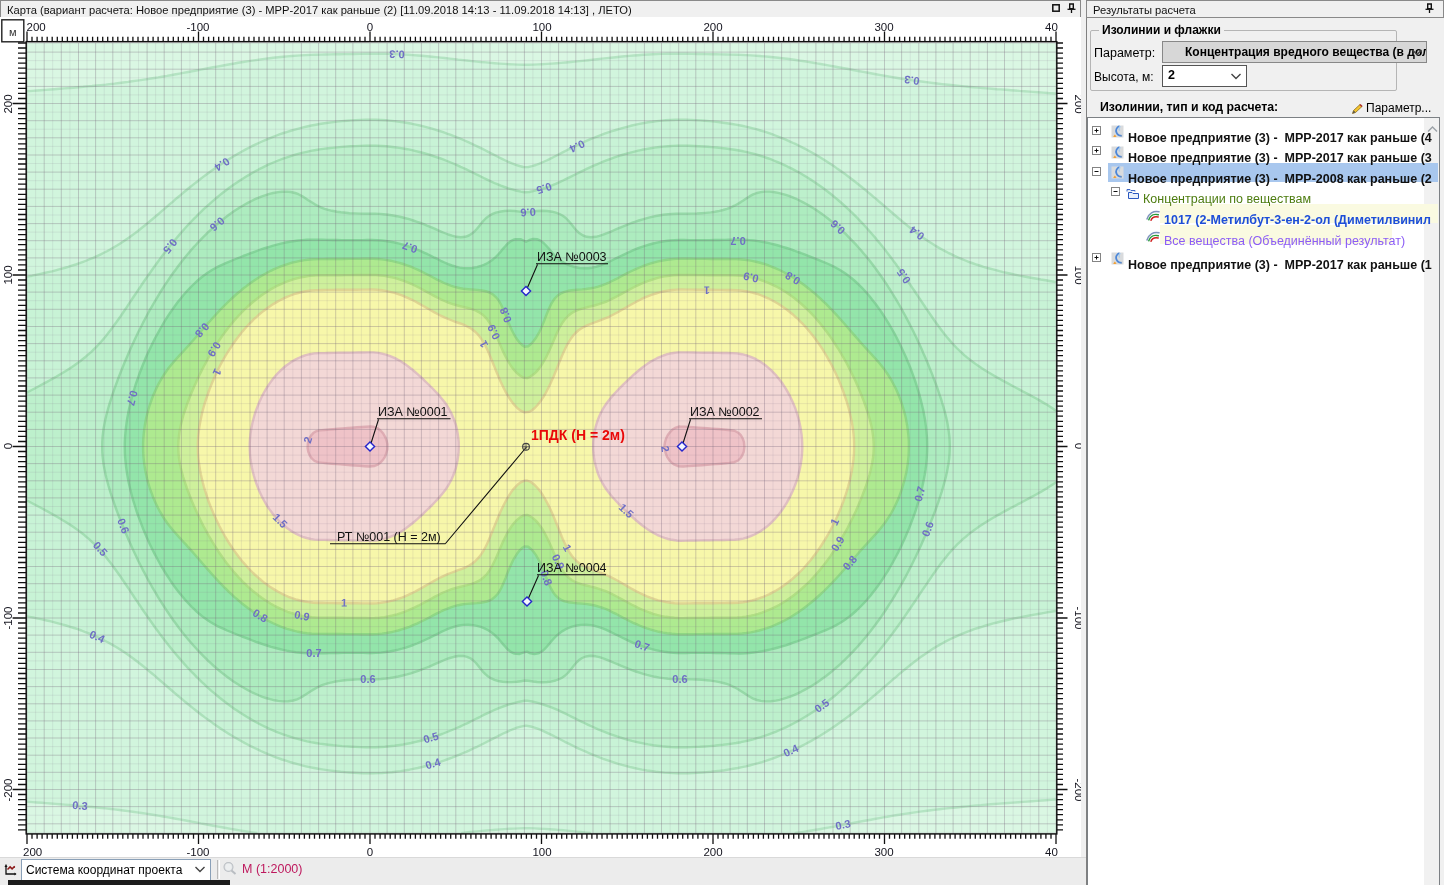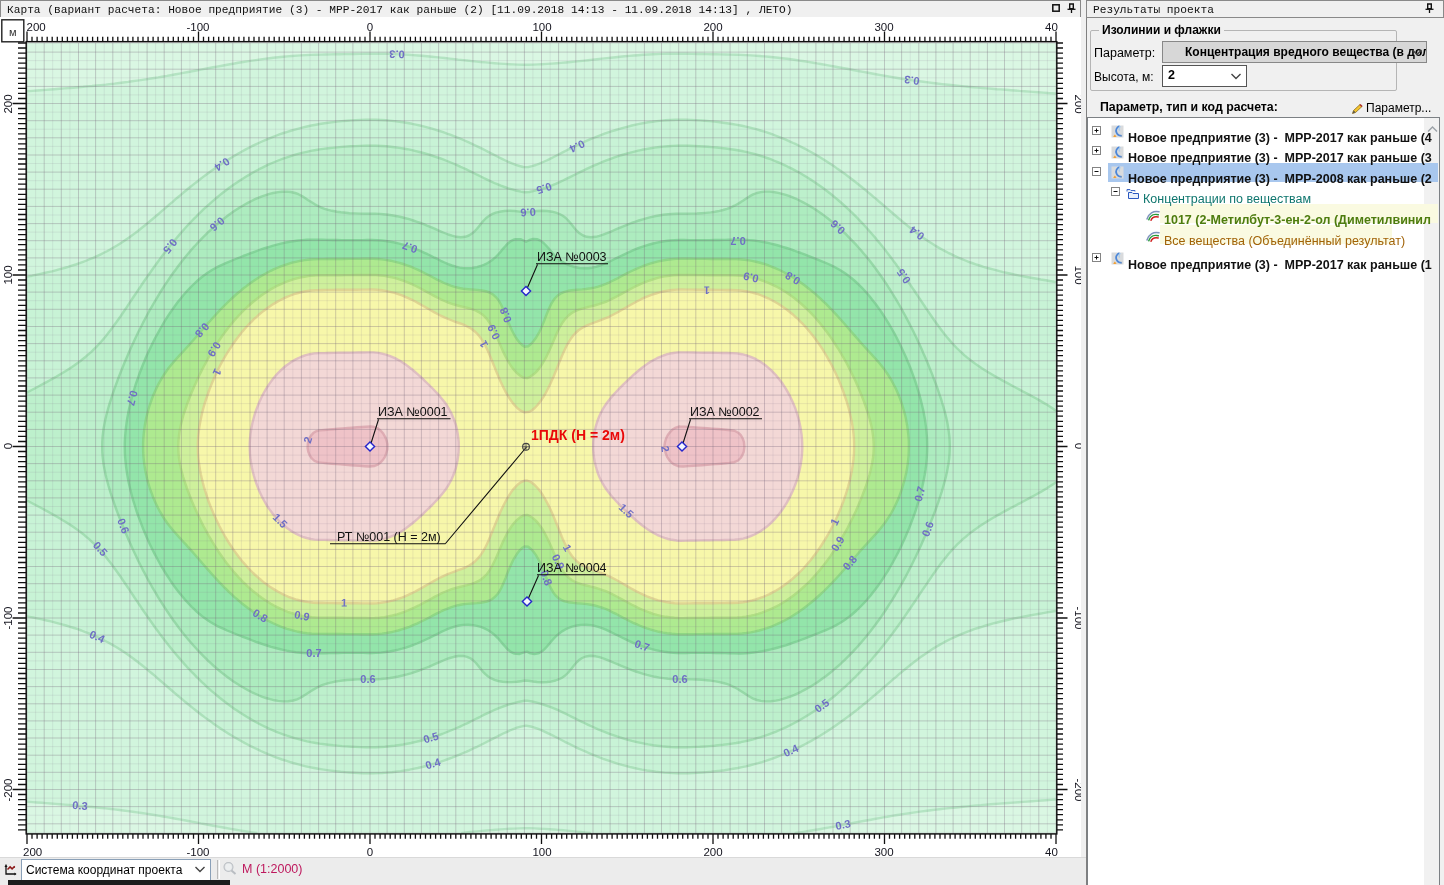--- a/index.html
+++ b/index.html
@@ -1,17 +1,17 @@
 <!DOCTYPE html>
 <html><head><meta charset="utf-8"><style>
 * { margin:0; padding:0; box-sizing:border-box; }
 html,body { width:1444px; height:885px; overflow:hidden; background:#f0f0f0;
   font-family:"Liberation Sans", sans-serif; }
 .titlebar { position:absolute; background:#f0f0f0; border:1px solid #898989; height:18px;
-  font-size:11.2px; color:#111; padding:3px 0 0 6px;font-family:Liberation Mono, monospace; }
+  font-size:11.2px; color:#111; padding:3px 0 0 6px; }
 .trow { position:absolute; font-size:12.5px; color:#111; white-space:pre;margin-top:8px; }
 .b { font-weight:bold; }
 .ic { line-height:0; }
 </style></head>
 <body>
 
 <div style="position:absolute;left:0;top:0;width:1081px;height:857px;background:#fff;border:1px solid #898989">
 </div>
 <div class="titlebar" style="left:0;top:0;width:1081px">Карта (вариант расчета: Новое предприятие (3) -  МРР-2017 как раньше (2) [11.09.2018 14:13 - 11.09.2018 14:13] , ЛЕТО)</div>
 <div class="ic" style="position:absolute;left:1052px;top:4px"><svg width="8" height="8" viewBox="0 0 8 8">
@@ -183,21 +183,21 @@
   <div style="position:absolute;left:222px;top:3px"><svg width="16" height="15" viewBox="0 0 16 15">
         <circle cx="6.5" cy="6" r="4.2" fill="none" stroke="#b9bdc2" stroke-width="1.6"></circle>
         <path d="M9.5 9.5l4 3.5" stroke="#b9bdc2" stroke-width="2"></path>
         <circle cx="6.5" cy="6" r="4.2" fill="#eef1f4" fill-opacity="0.5"></circle>
       </svg></div>
   <div style="position:absolute;left:242px;top:4px;font-size:12.5px;color:#be185d">М (1:2000)</div>
 </div>
 <div style="position:absolute;left:8px;top:880px;width:222px;height:5px;background:#1c1c1c"></div>
 
 <div style="position:absolute;left:1086px;top:0;width:358px;height:885px;background:#f0f0f0;border-left:1px solid #808080"></div>
-<div class="titlebar" style="left:1086px;top:0;width:358px">Результаты проекта</div>
+<div class="titlebar" style="left:1086px;top:0;width:358px">Результаты расчета</div>
 <div class="ic" style="position:absolute;left:1425px;top:3px"><svg width="9" height="10" viewBox="0 0 9 10">
       <g stroke="#111" fill="none">
         <path d="M2.7 1h3.6v4.6H2.7z" stroke-width="1.4"></path>
         <path d="M0.5 6.3h8" stroke-width="1.3"></path>
         <path d="M4.5 6.5V10" stroke-width="1.3"></path>
       </g>
     </svg></div>
 
 <fieldset style="position:absolute;left:1090px;top:23px;width:307px;height:68px;border:1px solid #b5b5b5;border-radius:2px">
   <legend style="font-size:12px;font-weight:bold;margin-left:8px;padding:0 3px">Изолинии и флажки</legend>
@@ -206,21 +206,21 @@
 <div style="position:absolute;left:1162px;top:41px;width:265px;height:22px;background:#d7d7d7;border:1px solid #888;font-size:12px;font-weight:bold;padding:3px 0 0 22px;white-space:pre;overflow:hidden">Концентрация вредного вещества (в дол</div>
 <div class="ic" style="position:absolute;left:1411px;top:49px"><svg width="12" height="7" viewBox="0 0 12 7">
       <path d="M1.5 1l4.5 4.5L10.5 1" fill="none" stroke="#444" stroke-width="1.4"></path>
     </svg></div>
 <div style="position:absolute;left:1094px;top:70px;font-size:12px">Высота, м:</div>
 <div style="position:absolute;left:1162px;top:65px;width:85px;height:22px;background:#fff;border:1.5px solid #555;font-size:12.5px;font-weight:bold;padding:2px 0 0 5px">2</div>
 <div class="ic" style="position:absolute;left:1230px;top:73px"><svg width="12" height="7" viewBox="0 0 12 7">
       <path d="M1.5 1l4.5 4.5L10.5 1" fill="none" stroke="#444" stroke-width="1.4"></path>
     </svg></div>
 
-<div style="position:absolute;left:1100px;top:100px;font-size:12.3px;font-weight:bold">Параметр, тип и код расчета:</div>
+<div style="position:absolute;left:1100px;top:100px;font-size:12.3px;font-weight:bold">Изолинии, тип и код расчета:</div>
 <div style="position:absolute;left:1351px;top:101px"><svg width="13" height="12" viewBox="0 0 13 12">
       <g>
         <path d="M1.5 10.5l1-3 6.5-6 2 2-6.5 6z" fill="#f4c430" stroke="#8a6d1a" stroke-width="0.8"></path>
         <path d="M9 1.5l2 2" stroke="#b03030" stroke-width="1.6"></path>
         <path d="M1.5 10.5l1.2-3.1 1.9 1.9z" fill="#555"></path>
       </g>
     </svg></div>
 <div style="position:absolute;left:1366px;top:101px;font-size:12px">Параметр...</div>
 
 <div style="position:absolute;left:1087px;top:117px;width:353px;height:768px;background:#fff;border:1px solid #7c8084;border-bottom:none"></div>
@@ -268,37 +268,37 @@
     </svg></div>
 <div class="trow b" style="left:1128px;top:163.7px">Новое предприятие (3) -  МРР-2008 как раньше (2</div>
 <svg style="position:absolute;left:1111px;top:187.3px" width="9" height="9" viewBox="0 0 9 9">
     <rect x="0.5" y="0.5" width="8" height="8" fill="#fff" stroke="#848484"></rect>
     <path d="M2.5 4.5h4" stroke="#111" stroke-width="1"></path>
   </svg>
 <div style="position:absolute;left:1126px;top:185.8px"><svg width="14" height="12" viewBox="0 0 14 12">
       <path d="M1 3.5V1.5h3l1 1h4v1" fill="#dce8f8" stroke="#2a58c0" stroke-width="0.9"></path>
       <path d="M2.5 4.5h3.5l1 1h5.5v5h-10z" fill="#e8f0fc" stroke="#2a58c0" stroke-width="1"></path>
     </svg></div>
-<div class="trow" style="left:1143px;top:184.3px;color:#0f766e">Концентрации по веществам</div>
+<div class="trow" style="left:1143px;top:184.3px;color:#4d7c0f">Концентрации по веществам</div>
 <div style="position:absolute;left:1146px;top:206.9px"><svg width="14" height="13" viewBox="0 0 14 13">
       <g fill="none" stroke-linecap="round">
         <path d="M1 11C2.5 5.5 7.5 2.5 13 3.8" stroke="#7f93bd" stroke-width="1.5"></path>
         <path d="M2.8 11.7C4.2 7.6 8 5.6 12.3 6.7" stroke="#2a9a3a" stroke-width="1.5"></path>
         <path d="M5 12.2c1-2.6 3.6-4.1 7.2-3.3" stroke="#d02020" stroke-width="1.5"></path>
       </g>
     </svg></div>
-<div class="trow b" style="left:1164px;top:204.9px;color:#4d7c0f">1017 (2-Метилбут-3-ен-2-ол (Диметилвинил</div>
+<div class="trow b" style="left:1164px;top:204.9px;color:#1d4ed8">1017 (2-Метилбут-3-ен-2-ол (Диметилвинил</div>
 <div style="position:absolute;left:1146px;top:227.5px"><svg width="14" height="13" viewBox="0 0 14 13">
       <g fill="none" stroke-linecap="round">
         <path d="M1 11C2.5 5.5 7.5 2.5 13 3.8" stroke="#7f93bd" stroke-width="1.5"></path>
         <path d="M2.8 11.7C4.2 7.6 8 5.6 12.3 6.7" stroke="#2a9a3a" stroke-width="1.5"></path>
         <path d="M5 12.2c1-2.6 3.6-4.1 7.2-3.3" stroke="#d02020" stroke-width="1.5"></path>
       </g>
     </svg></div>
-<div class="trow" style="left:1164px;top:225.5px;color:#a16207">Все вещества (Объединённый результат)</div>
+<div class="trow" style="left:1164px;top:225.5px;color:#8b5cf6">Все вещества (Объединённый результат)</div>
 <svg style="position:absolute;left:1092px;top:252.50000000000003px" width="9" height="9" viewBox="0 0 9 9">
     <rect x="0.5" y="0.5" width="8" height="8" fill="#fff" stroke="#848484"></rect>
     <path d="M2.5 4.5h4M4.5 2.5v4" stroke="#111" stroke-width="1"></path>
   </svg>
 <div style="position:absolute;left:1111px;top:251.0px"><svg width="13" height="13" viewBox="0 0 13 13">
       <rect x="0.5" y="0.5" width="12" height="12" fill="#d9dbdd"></rect>
       <path d="M8.5 1.2C5.5 2.2 4.6 5 5.4 7.2c0.7 2 2.6 3.4 4.8 3.4" fill="none" stroke="#4b86d8" stroke-width="1.8"></path>
       <path d="M9.3 1.1c-1.3 1.5-1.5 3.3-0.6 4.6" fill="none" stroke="#a8cdf0" stroke-width="1.3"></path>
       <path d="M2.2 12l1.6-2.6 1.8 2.4z" fill="#f59a23"></path>
       <path d="M8.8 10.9l2.3-1.1-0.3 2z" fill="#6d94c4"></path>

